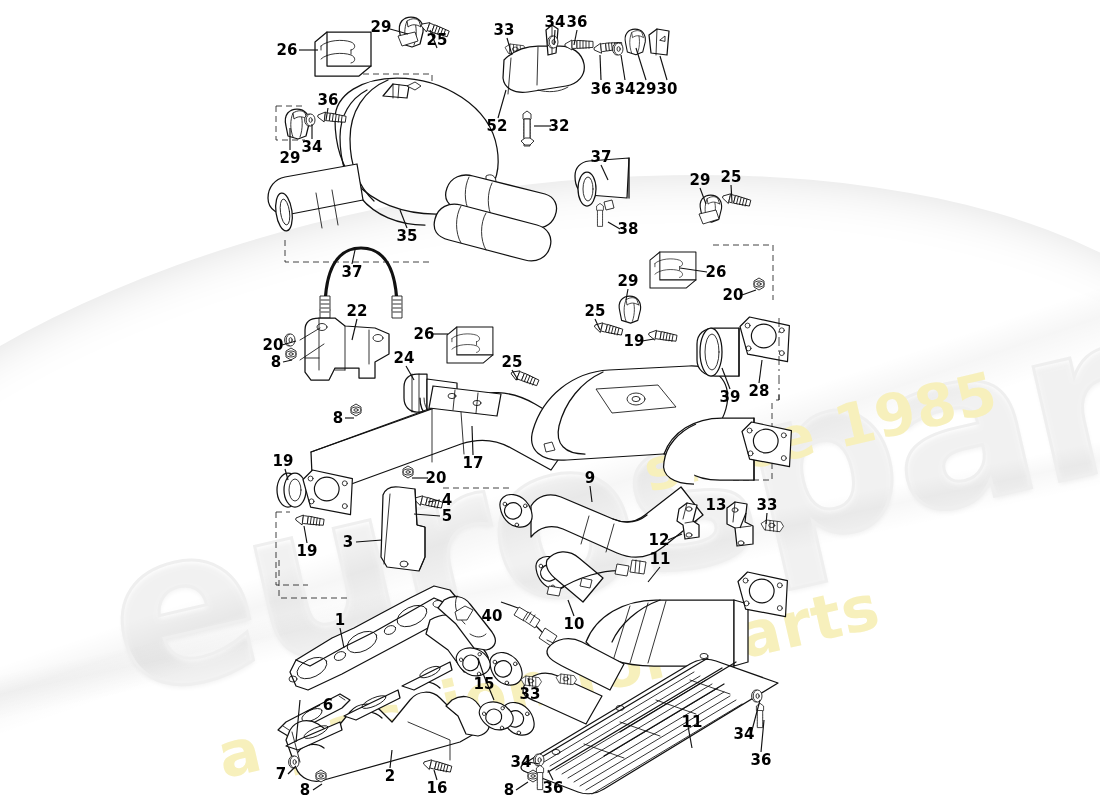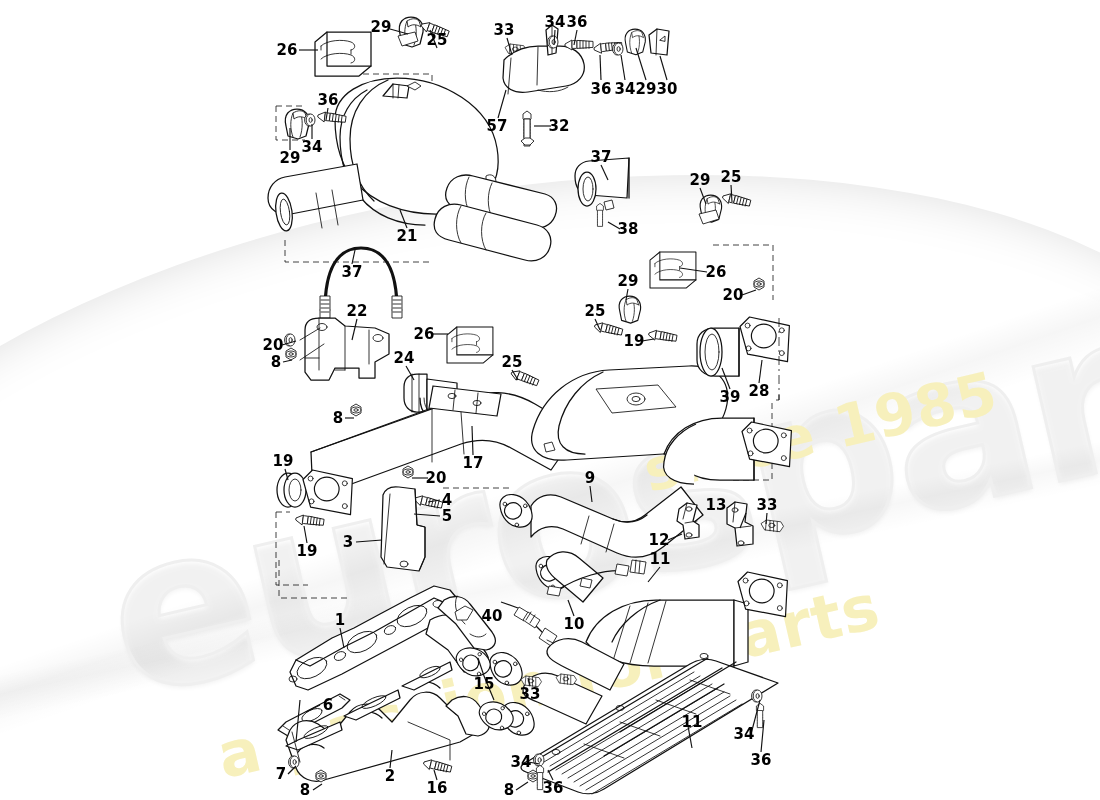--- a/index.html
+++ b/index.html
@@ -596,23 +596,23 @@
     <span class="callout" style="left:504px;top:30px">33</span>
     <span class="callout" style="left:555px;top:22px">34</span>
     <span class="callout" style="left:577px;top:22px">36</span>
     <span class="callout" style="left:601px;top:89px">36</span>
     <span class="callout" style="left:625px;top:89px">34</span>
     <span class="callout" style="left:646px;top:89px">29</span>
     <span class="callout" style="left:667px;top:89px">30</span>
     <span class="callout" style="left:328px;top:100px">36</span>
     <span class="callout" style="left:312px;top:147px">34</span>
     <span class="callout" style="left:290px;top:158px">29</span>
-    <span class="callout" style="left:497px;top:126px">57</span>
+    <span class="callout" style="left:497px;top:126px">52</span>
     <span class="callout" style="left:559px;top:126px">32</span>
-    <span class="callout" style="left:407px;top:236px">21</span>
+    <span class="callout" style="left:407px;top:236px">35</span>
     <span class="callout" style="left:601px;top:157px">37</span>
     <span class="callout" style="left:628px;top:229px">38</span>
     <span class="callout" style="left:700px;top:180px">29</span>
     <span class="callout" style="left:731px;top:177px">25</span>
     <span class="callout" style="left:352px;top:272px">37</span>
     <span class="callout" style="left:357px;top:311px">22</span>
     <span class="callout" style="left:273px;top:345px">20</span>
     <span class="callout" style="left:276px;top:362px">8</span>
     <span class="callout" style="left:424px;top:334px">26</span>
     <span class="callout" style="left:404px;top:358px">24</span>

